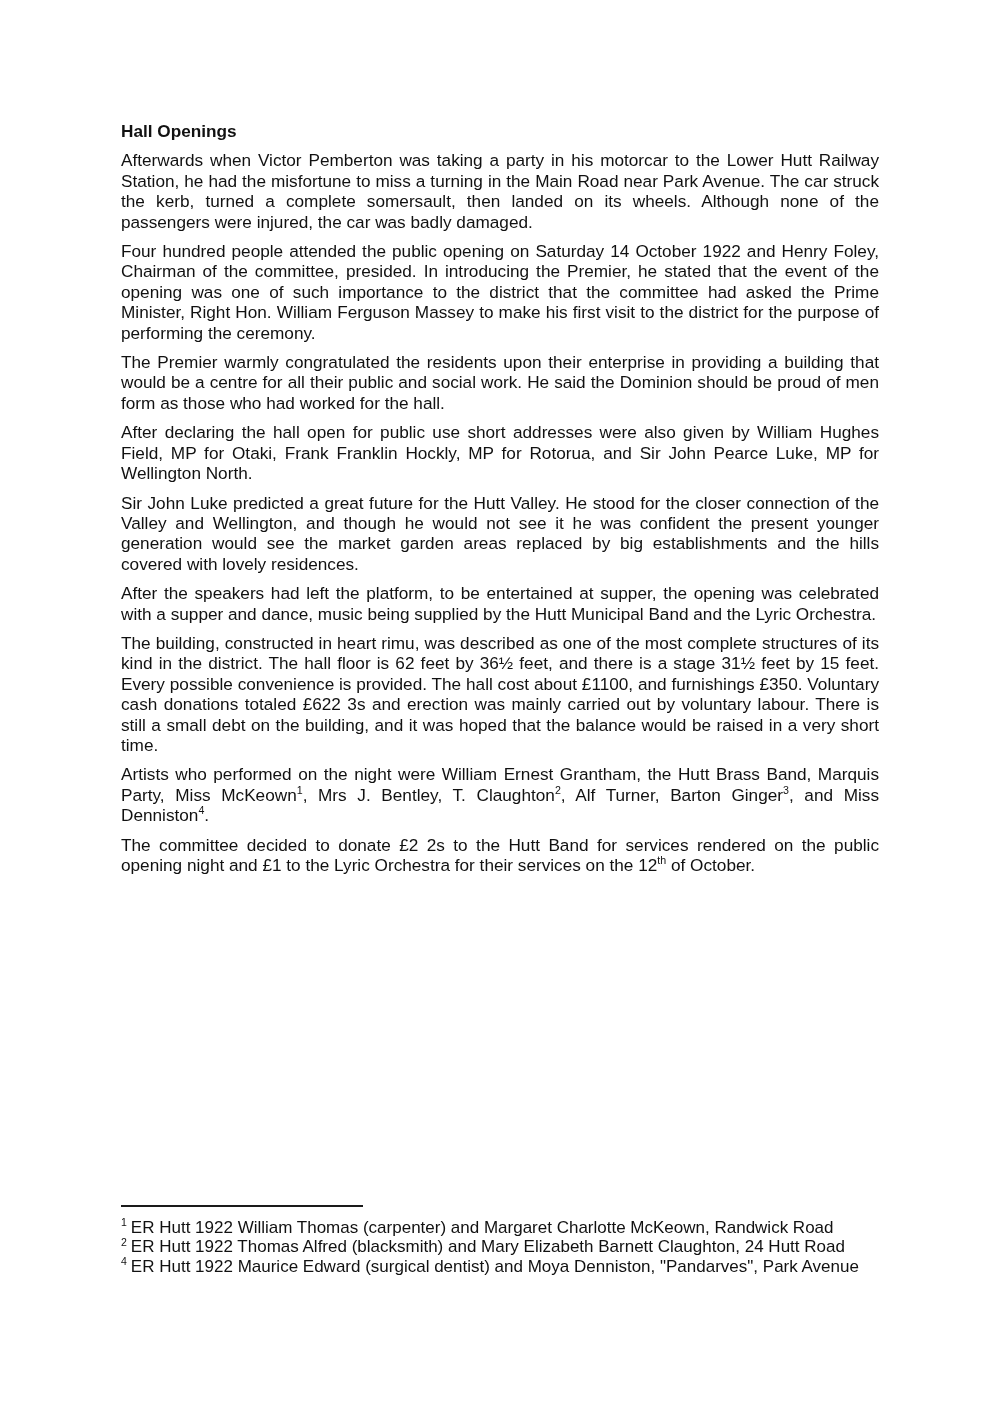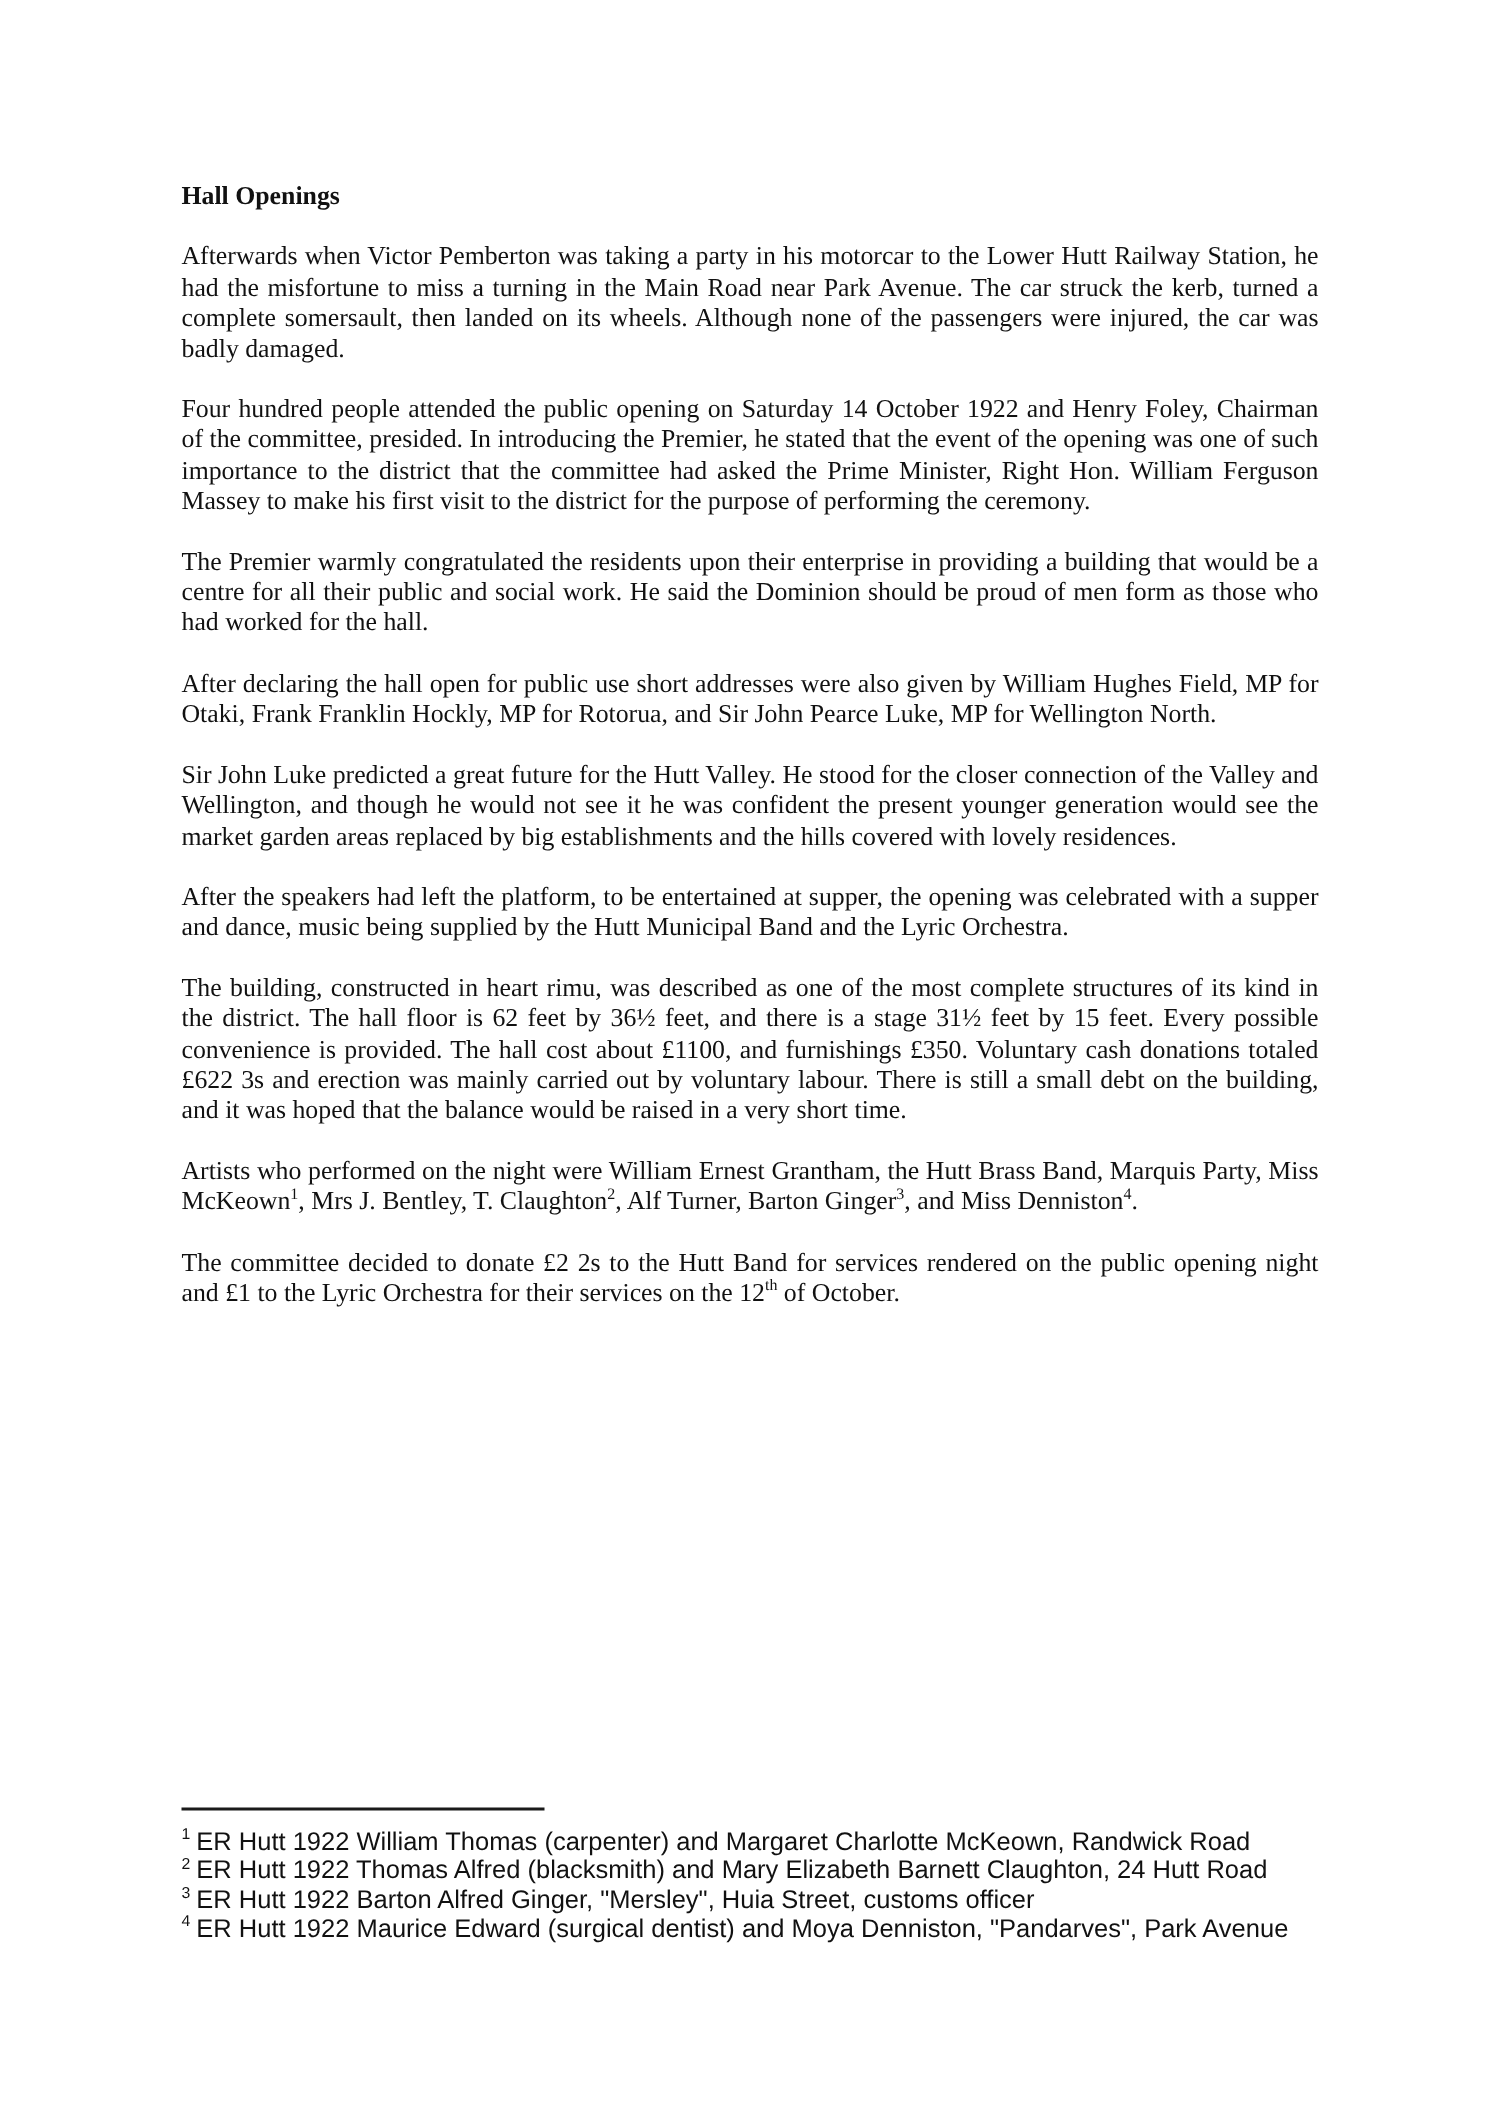--- a/index.html
+++ b/index.html
@@ -19,22 +19,21 @@
   .doc-body {
     position: absolute;
     left: 121px;
     top: 121px;
     width: 758px;
     font-size: 17.2px;
     line-height: 20.4px;
     text-align: justify;
   }
   .doc-body p {
-    margin: 20px 0;
-    font-family: Liberation Serif, serif;
+    margin: 9px 0;
   }
   .doc-body > :first-child {
     margin-top: 0;
   }
   .heading {
     font-weight: bold;
     text-align: left;
   }
   sup {
     font-size: 0.62em;
@@ -75,17 +74,16 @@
     <p>After the speakers had left the platform, to be entertained at supper, the opening was celebrated with a supper and dance, music being supplied by the Hutt Municipal Band and the Lyric Orchestra.</p>
     <p>The building, constructed in heart rimu, was described as one of the most complete structures of its kind in the district. The hall floor is 62 feet by 36½ feet, and there is a stage 31½ feet by 15 feet. Every possible convenience is provided. The hall cost about £1100, and furnishings £350. Voluntary cash donations totaled £622 3s and erection was mainly carried out by voluntary labour. There is still a small debt on the building, and it was hoped that the balance would be raised in a very short time.</p>
     <p>Artists who performed on the night were William Ernest Grantham, the Hutt Brass Band, Marquis Party, Miss McKeown<sup>1</sup>, Mrs J. Bentley, T. Claughton<sup>2</sup>, Alf Turner, Barton Ginger<sup>3</sup>, and Miss Denniston<sup>4</sup>.</p>
     <p>The committee decided to donate £2 2s to the Hutt Band for services rendered on the public opening night and £1 to the Lyric Orchestra for their services on the 12<sup>th</sup> of October.</p>
   </div>
 
   <div class="footnotes">
     <div class="fn-sep"></div>
     <div class="fn"><sup class="fn-marker">1</sup><span>ER Hutt 1922 William Thomas (carpenter) and Margaret Charlotte McKeown, Randwick Road</span></div>
     <div class="fn"><sup class="fn-marker">2</sup><span>ER Hutt 1922 Thomas Alfred (blacksmith) and Mary Elizabeth Barnett Claughton, 24 Hutt Road</span></div>
-    <div class="fn"><sup class="fn-marker">3</sup><span>ER Hutt 1922 Barton Alfred Ginger, "Mersley", Huia Street, customs officer</span></div>
     <div class="fn"><sup class="fn-marker">4</sup><span>ER Hutt 1922 Maurice Edward (surgical dentist) and Moya Denniston, "Pandarves", Park Avenue</span></div>
   </div>
 
 </div>
 
 </body></html>

